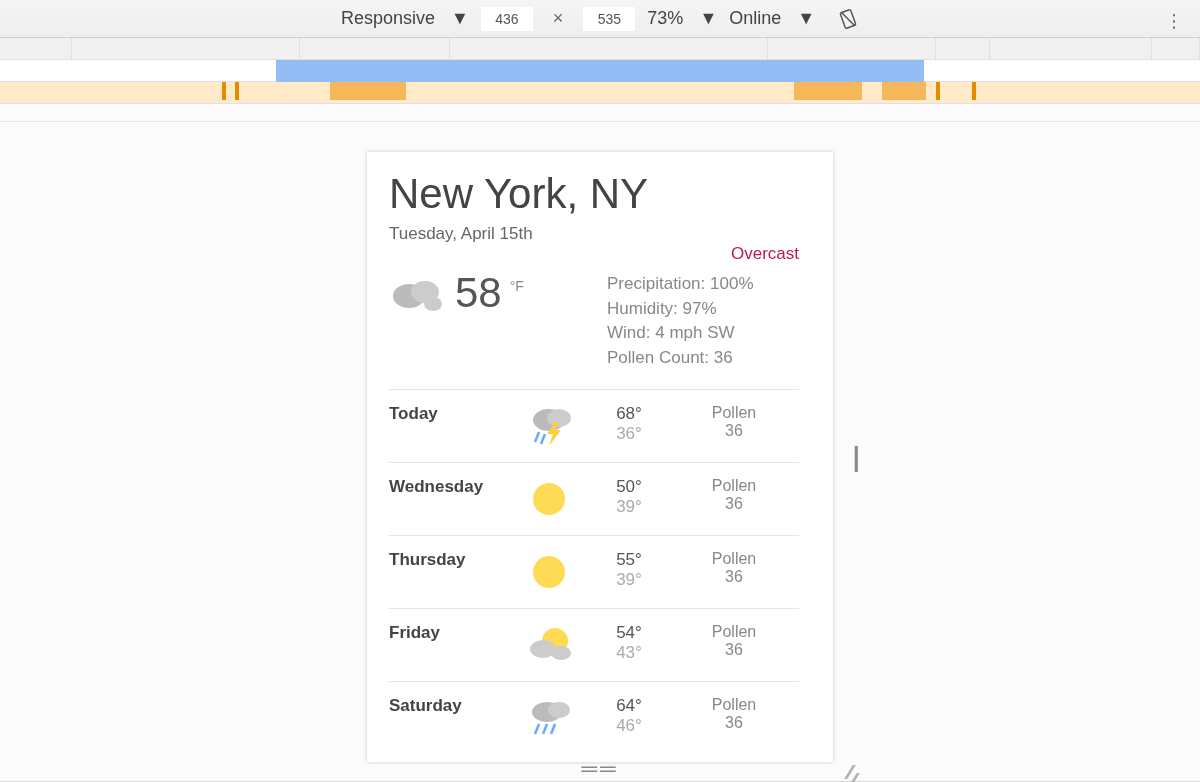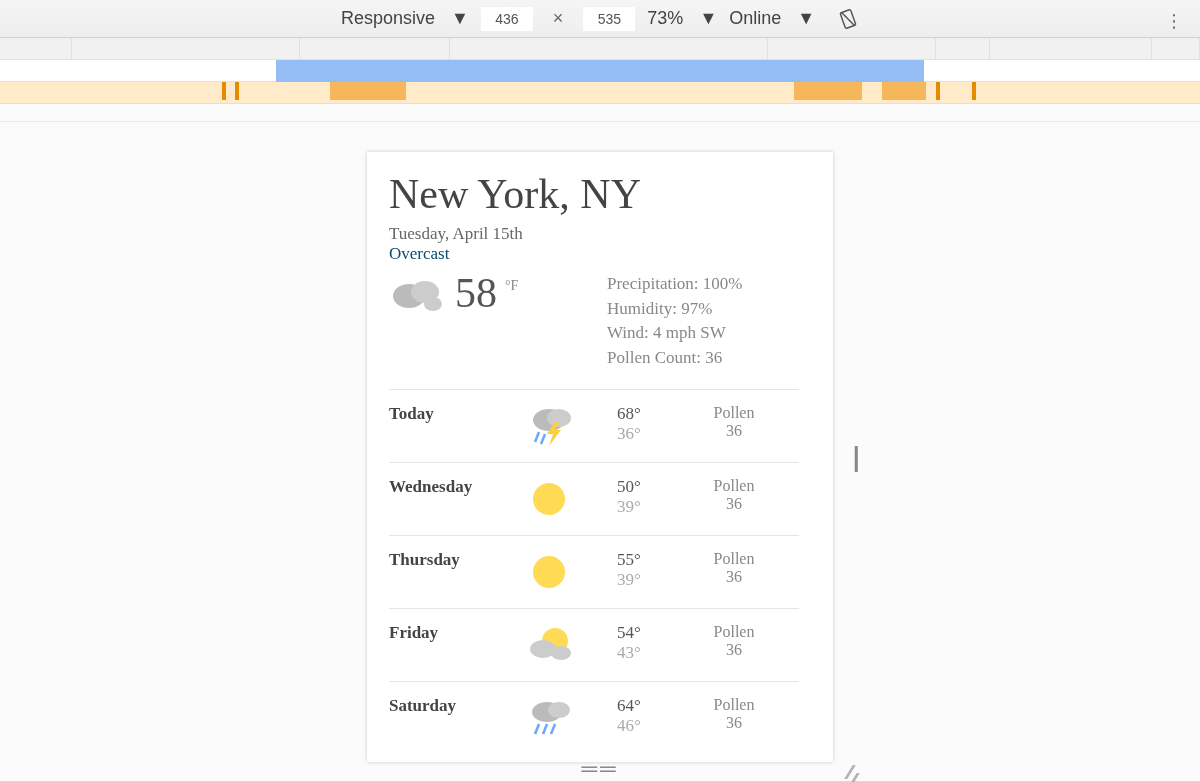--- a/index.html
+++ b/index.html
@@ -66,24 +66,24 @@
       position: absolute; bottom: -20px; left: 50%; transform: translateX(-50%);
       color: #888; font-size: 22px; user-select: none; letter-spacing: 3px;
     }
     .resize-handle-corner {
       position: absolute; right: -22px; bottom: -22px;
       color: #aaa; font-size: 20px; line-height: 8px; letter-spacing: -2px;
     }
     .blank-strip { height: 18px; background: #fbfbfb; border-bottom: 1px solid #e9e9e9; }
 
     
-    .weather-card { padding: 18px 34px 0 22px; font-family: Liberation Serif, serif; color: #333; }
+    .weather-card { padding: 18px 34px 0 22px; font-family: Liberation Sans, sans-serif; color: #333; }
     .w-location { font-size: 42px; font-weight: 400; color: #444; margin-bottom: 6px; }
     .w-date { font-size: 17px; color: #666; }
-    .w-cond { font-size: 17px; color: #0c4a6e; margin-bottom: 8px; }
+    .w-cond { font-size: 17px; color: #be185d; margin-bottom: 8px; text-align: right; }
 
     .w-hero { display: flex; align-items: flex-start; gap: 8px; margin-bottom: 18px; }
     .w-hero-left { display: flex; align-items: flex-start; gap: 8px; flex: 0 0 210px; }
     .w-temp { font-size: 42px; color: #555; line-height: 1; }
     .w-unit { font-size: 14px; color: #888; margin-top: 6px; }
     .w-meta { font-size: 17px; color: #888; line-height: 1.45; }
 
     .forecast-row {
       display: flex; align-items: flex-start; padding: 14px 0;
       border-top: 1px solid #e5e5e5;

